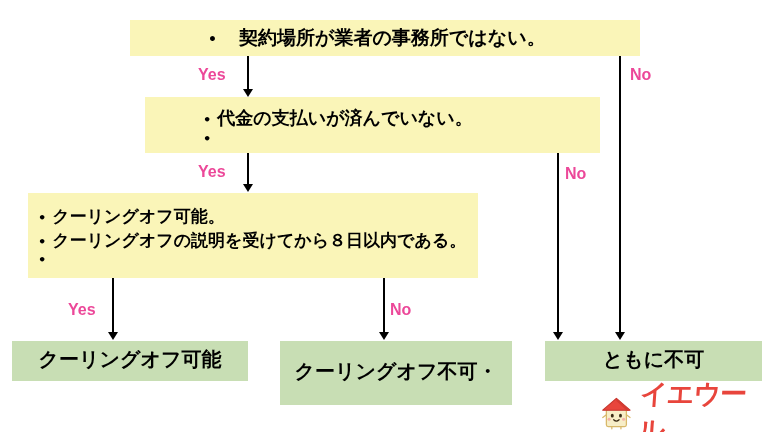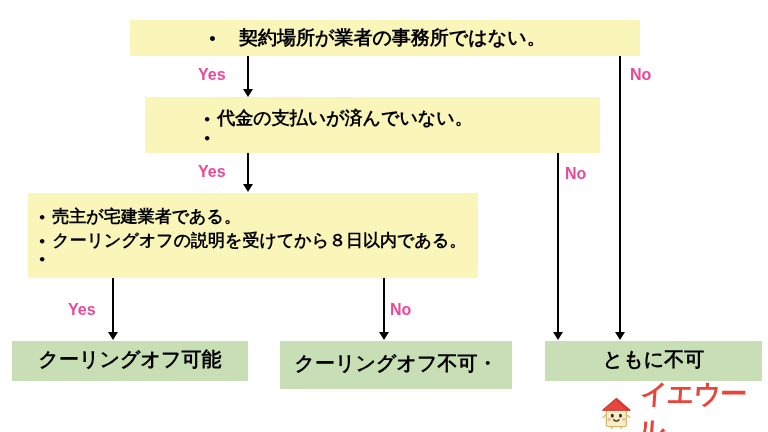--- a/index.html
+++ b/index.html
@@ -79,21 +79,21 @@
     justify-content: center;
     color: #000000;
     font-family: Liberation Mono, monospace;
     font-weight: bold;
     font-size: 20px;
     line-height: 1.22;
     text-align: center;
     white-space: nowrap;
   }
   #result-box-1 { left: 12px;  top: 341px; width: 236px; height: 40px; }
-  #result-box-2 { left: 280px; top: 341px; width: 232px; height: 48px; }
+  #result-box-2 { left: 280px; top: 341px; width: 232px; height: 64px; }
   #result-box-3 { left: 545px; top: 341px; width: 217px; height: 40px; }
 
   
   .vline {
     position: absolute;
     width: 2px;
     background: #000000;
   }
   .arrowhead {
     position: absolute;
@@ -164,21 +164,21 @@
   <div class="arrowhead" style="left:243px; top:184px;"></div>
   <div class="edge-label" style="left:198px; top:164px;">Yes</div>
 
   <div class="vline" style="left:557px; top:153px; height:180px;"></div>
   <div class="arrowhead" style="left:553px; top:332px;"></div>
   <div class="edge-label" style="left:565px; top:166px;">No</div>
 
   <div class="cond-box" id="cond-box-3">
     <div class="cond-line">
       <span class="bullet">•</span>
-      <span>売主が宅建業者である。</span>
+      <span>クーリングオフ可能。</span>
     </div>
     <div class="cond-line">
       <span class="bullet">•</span>
       <span>クーリングオフの説明を受けてから８日以内である。</span>
     </div>
     <div class="cond-line small">
       <span class="bullet">•</span>
     </div>
   </div>
 

